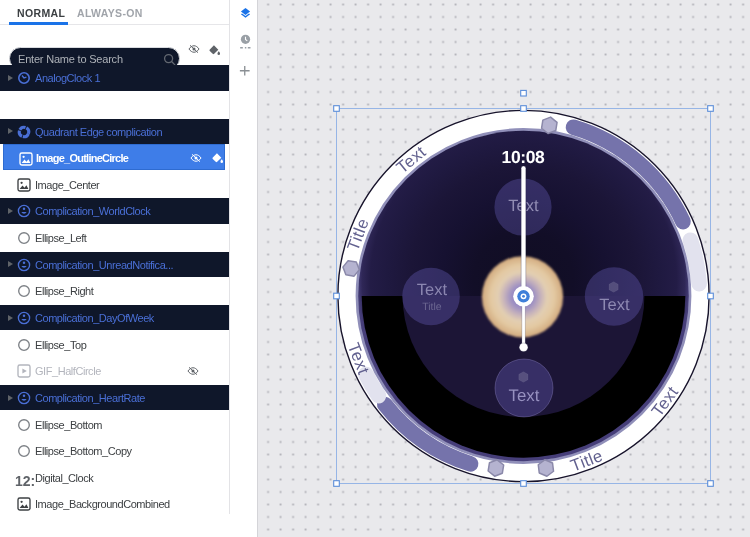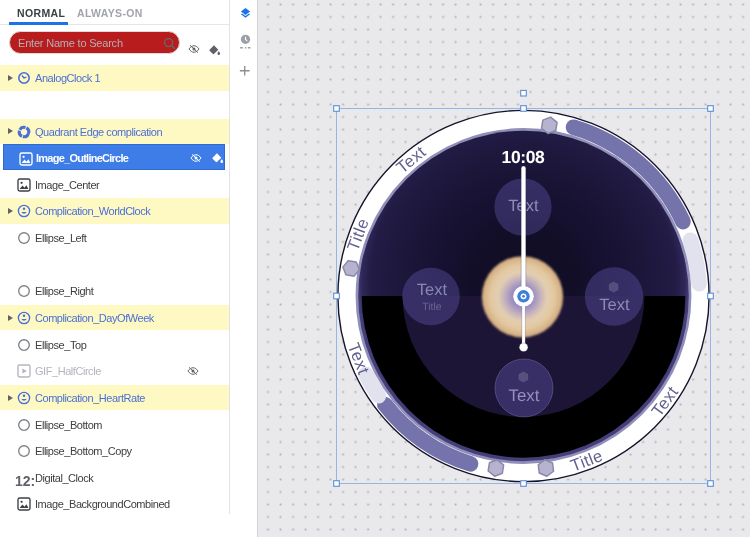--- a/index.html
+++ b/index.html
@@ -2,24 +2,24 @@
 <html><head>
 <meta charset="utf-8">
 <style>
 *{margin:0;padding:0;box-sizing:border-box}
 html,body{width:750px;height:537px}
 body{font-family:"Liberation Sans",sans-serif;overflow:hidden;background:#fff;position:relative}
 #panel{position:absolute;left:0;top:0;width:230px;height:514px;background:#fff;border-right:1px solid #e3e3e6}
 #tabs{position:absolute;left:0;top:0;width:229px;height:25px;border-bottom:1px solid #e6e6e9}
 .tab{position:absolute;top:7px;font-size:10.5px;font-weight:bold;letter-spacing:.35px;color:#3c4043}
 #tabs .underline{position:absolute;left:9px;top:21.5px;width:59px;height:3px;background:#1a73e8}
-#search{position:absolute;left:8.5px;top:31px;width:171px;height:23px;border:1px solid #d9dbdf;border-radius:12px;background:#b91c1c}
+#search{position:absolute;left:8.5px;top:47px;width:171px;height:23px;border:1px solid #d9dbdf;border-radius:12px;background:#0f172a}
 #search span{position:absolute;left:8.5px;top:5px;font-size:11px;letter-spacing:-0.2px;color:#aeb2b8}
 .row{position:absolute;left:0;width:229px;height:25.4px}
-.rowg{background:#fef9c3}
+.rowg{background:#0f172a}
 .rname{position:absolute;left:35px;top:7px;font-size:11px;letter-spacing:-0.45px;color:#3d4043;white-space:nowrap}
 .bl .rname{color:#4a6fd6}
 .exp{position:absolute;left:8px;top:9.8px;width:0;height:0;border-left:5px solid #5f6368;border-top:3.4px solid transparent;border-bottom:3.4px solid transparent}
 .ric{position:absolute}
 #selrow{position:absolute;left:3px;width:222px;height:25.8px;background:#3e7de8;border:1px solid #2e6bd0;border-radius:0}
 #selrow .rname{color:#fff;font-weight:bold;top:6.5px;left:32px;letter-spacing:-0.75px}
 #strip{position:absolute;left:230px;top:0;width:28px;height:537px;background:#fff;border-right:1px solid #d4d4d8}
 #canvas{position:absolute;left:258px;top:0;width:492px;height:537px;background-color:#e9e9ec}
 svg text{text-rendering:geometricPrecision}
 </style>
@@ -191,20 +191,29 @@
         <path d="M4.4 8.1a2.9 2.9 0 0 0 5.2 0z" fill="#4a6fd6"></path>
       </svg>
       <span class="rname">Complication_WorldClock</span>
     </div>
 <div class="row" style="top:225.1px">
       <svg class="ric" style="left:17px;top:6px" width="14" height="14" viewBox="0 0 14 14">
         <circle cx="7" cy="7" r="5.3" fill="none" stroke="#7d8186" stroke-width="1.35"></circle>
       </svg>
       <span class="rname">Ellipse_Left</span>
     </div>
+<div class="row rowg bl" style="top:251.7px">
+      <span class="exp"></span>
+      <svg class="ric" style="left:17px;top:6px" width="14" height="14" viewBox="0 0 14 14">
+        <circle cx="7" cy="7" r="5.6" fill="none" stroke="#4a6fd6" stroke-width="1.35"></circle>
+        <circle cx="7" cy="4.7" r="1.25" fill="#4a6fd6"></circle>
+        <path d="M4.4 8.1a2.9 2.9 0 0 0 5.2 0z" fill="#4a6fd6"></path>
+      </svg>
+      <span class="rname">Complication_UnreadNotifica...</span>
+    </div>
 <div class="row rowg bl" style="top:305.0px">
       <span class="exp"></span>
       <svg class="ric" style="left:17px;top:6px" width="14" height="14" viewBox="0 0 14 14">
         <circle cx="7" cy="7" r="5.6" fill="none" stroke="#4a6fd6" stroke-width="1.35"></circle>
         <circle cx="7" cy="4.7" r="1.25" fill="#4a6fd6"></circle>
         <path d="M4.4 8.1a2.9 2.9 0 0 0 5.2 0z" fill="#4a6fd6"></path>
       </svg>
       <span class="rname">Complication_DayOfWeek</span>
     </div>
 <div class="row" style="top:278.3px">

